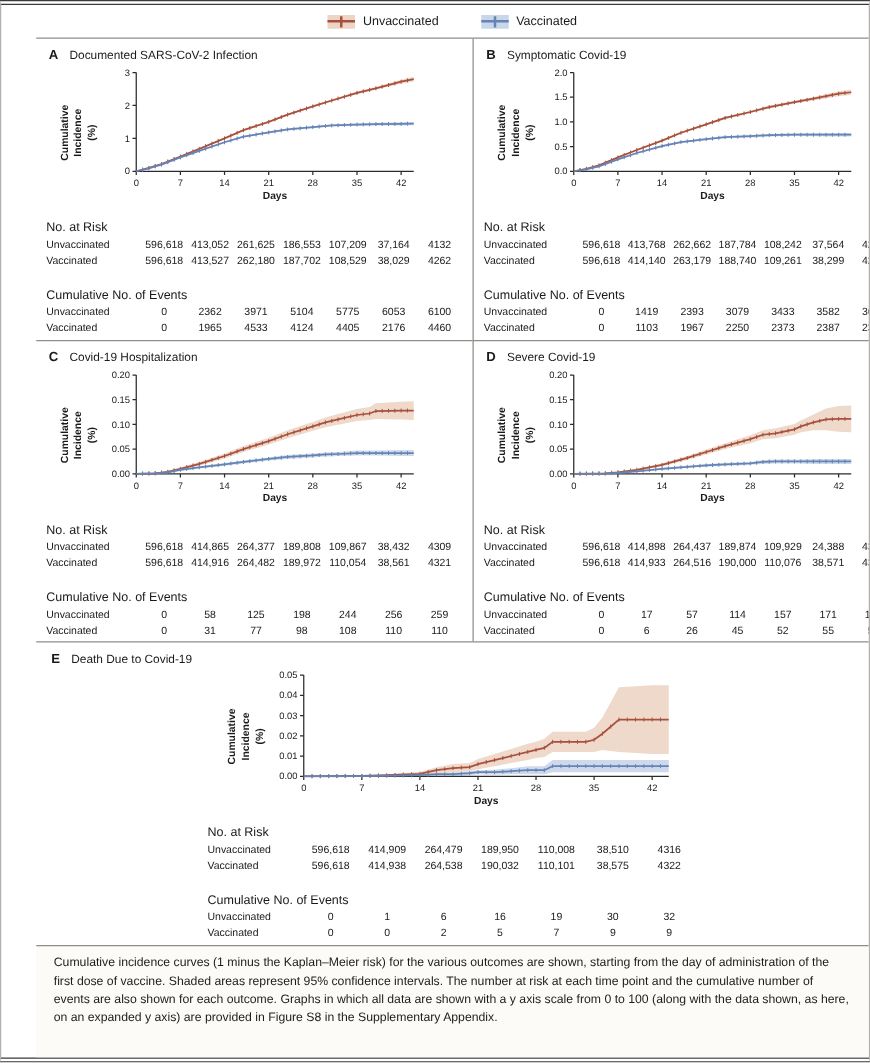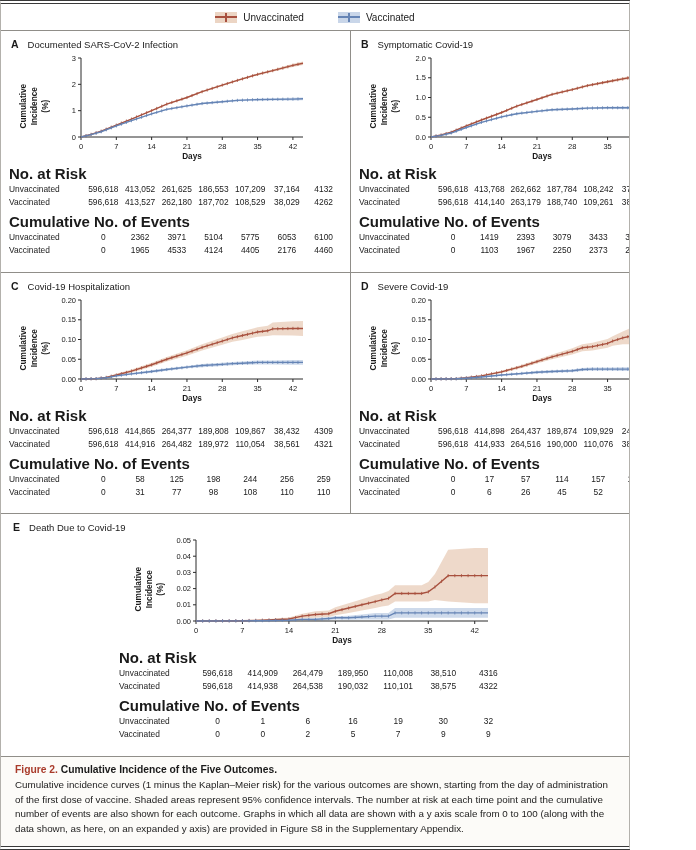--- a/index.html
+++ b/index.html
@@ -1,21 +1,21 @@
 <!DOCTYPE html>
 <html style="--unvax-line: #a8503e; --unvax-band: #ecd5c4; --vax-line: #6584b5; --vax-band: #c9d6e9; --figred: #a93b2b;"><head>
 <meta charset="utf-8">
 <style>
   * { margin:0; padding:0; box-sizing:border-box; }
   body { font-family:"Liberation Sans", sans-serif; background:#fff; color:#1a1a1a; }
   .figure {
-    width:630px; height:850px; overflow:hidden;
+    width:696px; height:850px; overflow:hidden;
     border-top:4px double #3a3a3a; border-bottom:4px double #3a3a3a;
     border-left:1px solid #b3b1ac; border-right:1px solid #b3b1ac;
-    display:flex; flex-direction:column; background:#fff;
+    display:flex; flex-direction:column; background:#fff;padding-left:28px;
   }
   
   .legend-row { height:27px; border-bottom:1px solid #908e89; display:flex; align-items:center; justify-content:center; gap:34px; }
   .legend-item { display:flex; align-items:center; gap:6px; font-size:10px; }
   .lmark { width:22px; height:11px; position:relative; }
   .lmark::before { content:""; position:absolute; left:0; right:0; top:4.5px; height:2px; }
   .lmark::after { content:""; position:absolute; left:10px; top:1px; width:2px; height:9px; }
   .lmark-unvax { background:var(--unvax-band); }
   .lmark-unvax::before, .lmark-unvax::after { background:var(--unvax-line); }
   .lmark-vax { background:var(--vax-band); }
@@ -30,21 +30,21 @@
   .pletter { font-weight:bold; font-size:10.5px; }
   .ptitle { font-weight:normal; font-size:9.5px; }
   .chart-row { display:flex; align-items:center; margin-left:10px; margin-top:1px; }
   .chart-row-e { display:flex; align-items:center; justify-content:center; margin-top:0; }
   .ylab { width:30px; height:92px; display:flex; align-items:center; justify-content:center; flex:0 0 30px; }
   .ylab-inner { transform:rotate(-90deg); font-weight:bold; font-size:8.3px; text-align:center; line-height:1.3; white-space:nowrap; }
   svg.chart { font-family:"Liberation Sans", sans-serif; display:block; }
   
   .tbl { margin-top:2px; }
   .tbl-e { width:392px; margin:2px auto 0 auto; }
-  .tbl-title { font-weight:bold; font-size:15px; margin-top:4px; margin-bottom:1px; }
+  .tbl-title { font-weight:normal; font-size:10px; margin-top:16px; margin-bottom:1px; }
   .trow { display:grid; grid-template-columns:76px repeat(7,1fr); font-size:8.4px; line-height:1.55; align-items:baseline; }
   .rlabel { text-align:left; }
   .ncell { text-align:center; white-space:nowrap; }
   
   .caption { flex:1; border-top:1px solid #908e89; background:#fcfbf8; padding:7px 14px 6px 14px; }
   .cap-head { font-size:10.3px; font-weight:bold; margin-bottom:3px; }
   .fig-label { color:var(--figred); }
   .cap-body { font-size:9.8px; line-height:1.5; color:#1c1c1c; }
 </style>
 </head>
@@ -946,19 +946,15 @@
           <span class="ncell">2</span>
           <span class="ncell">5</span>
           <span class="ncell">7</span>
           <span class="ncell">9</span>
           <span class="ncell">9</span>
         </div>
     </div>
   </section>
 
   <div class="caption">
-    <p class="cap-head">
-      <span class="fig-label">Figure 2.</span>
-      <span>Cumulative Incidence of the Five Outcomes.</span>
-    </p>
     <p class="cap-body">Cumulative incidence curves (1 minus the Kaplan–Meier risk) for the various outcomes are shown, starting from the day of administration of the first dose of vaccine. Shaded areas represent 95% confidence intervals. The number at risk at each time point and the cumulative number of events are also shown for each outcome. Graphs in which all data are shown with a y axis scale from 0 to 100 (along with the data shown, as here, on an expanded y axis) are provided in Figure S8 in the Supplementary Appendix.</p>
   </div>
 </div>
 
 </body></html>

